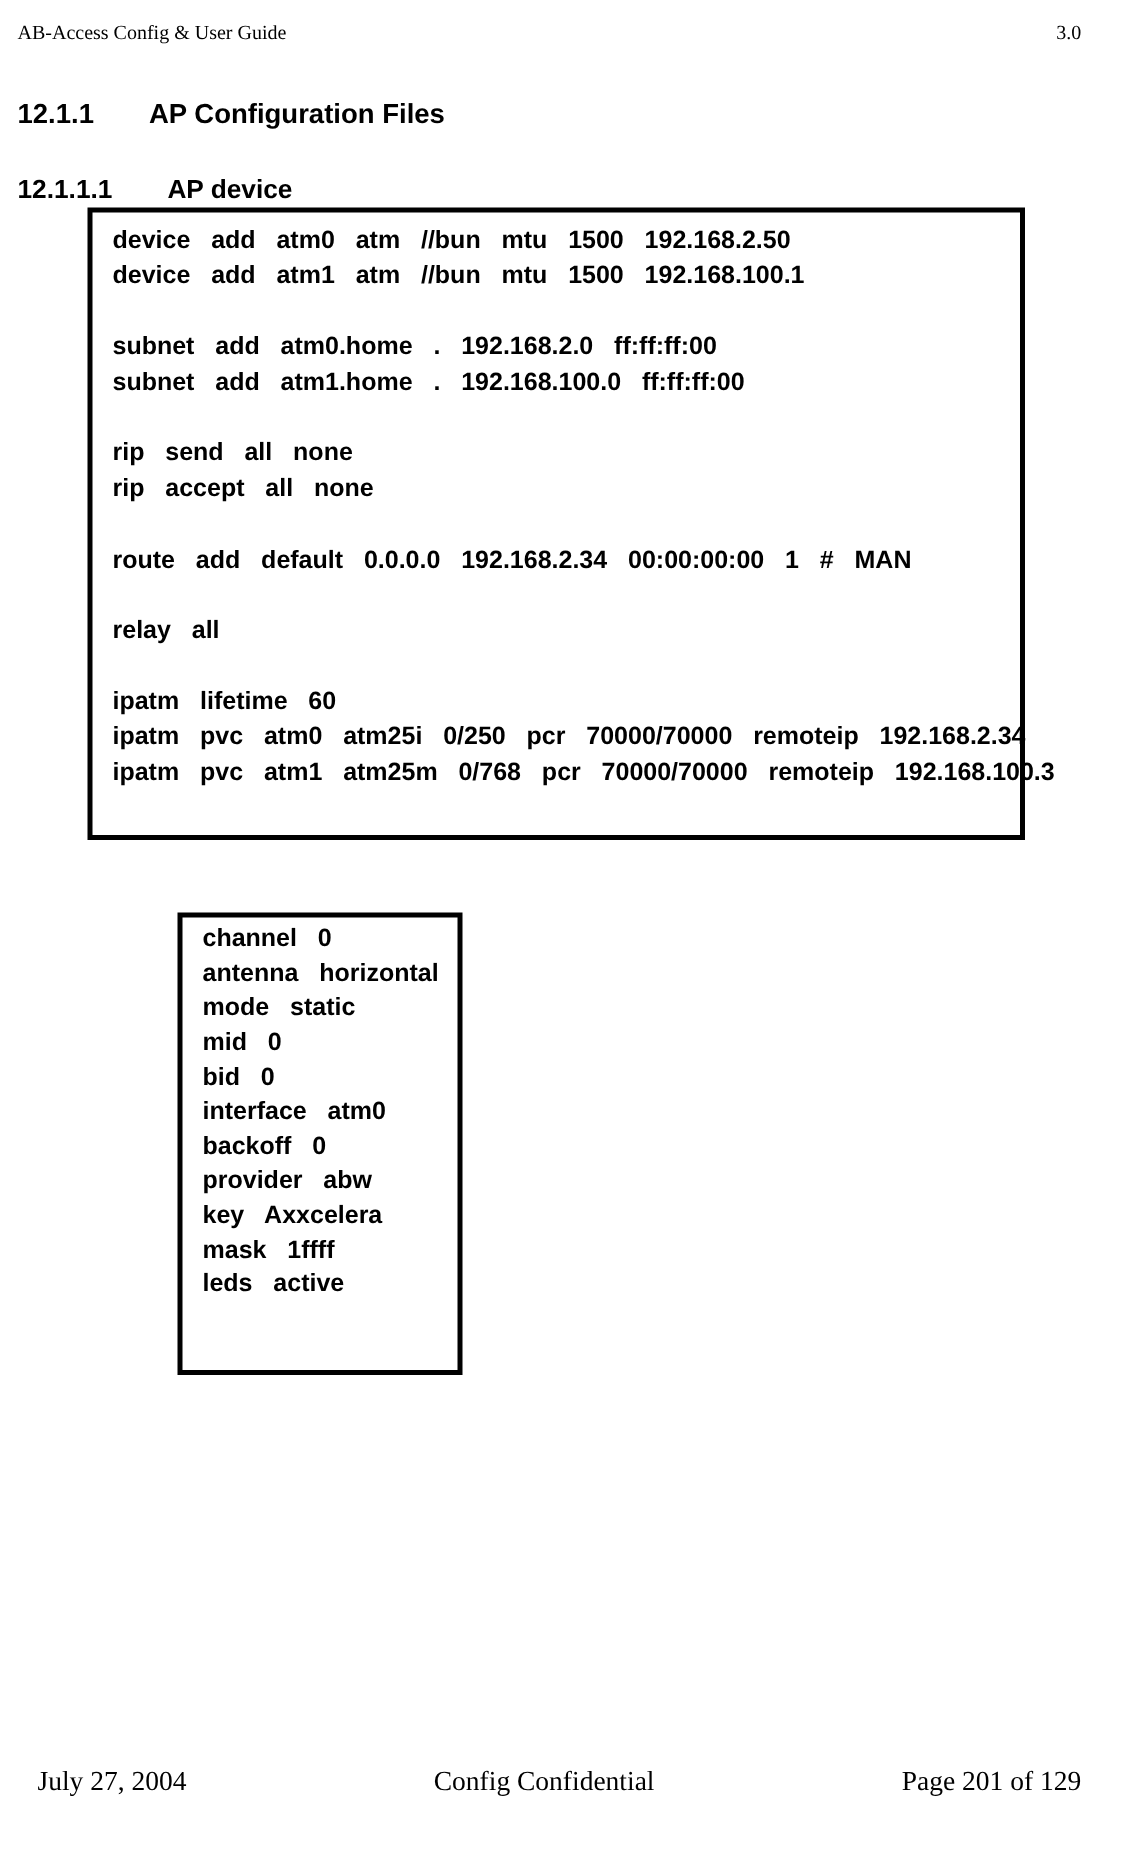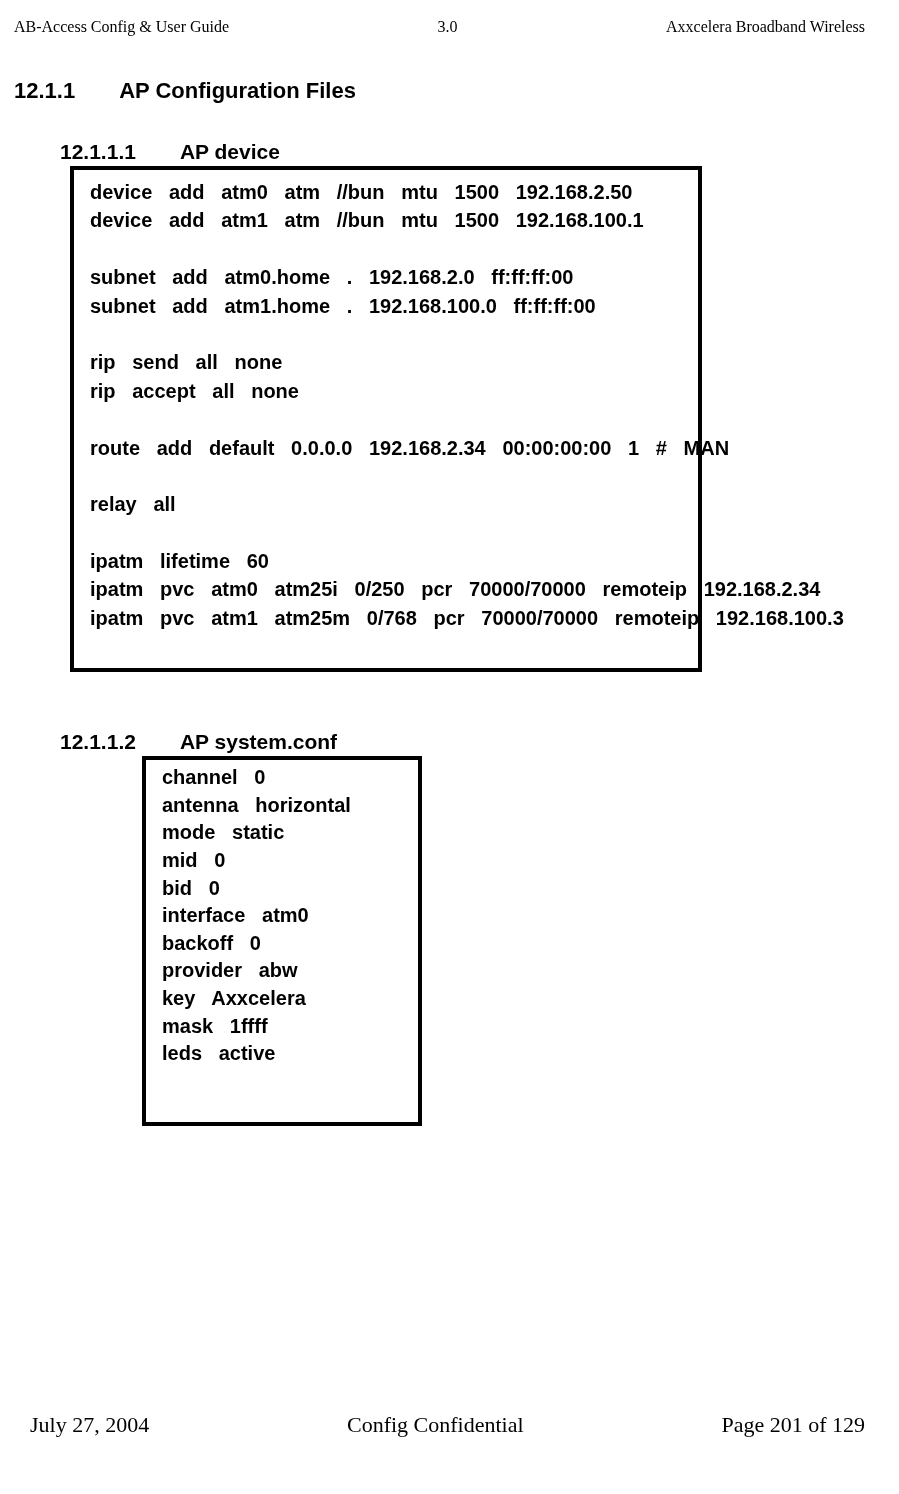--- a/index.html
+++ b/index.html
@@ -43,39 +43,38 @@
       margin-right: 44px;
     }
     .subsection-heading {
       font-family: Arial, Helvetica, sans-serif;
       font-weight: bold;
       font-size: 21px;
       margin-bottom: 0;
     }
     .subsection-heading .num {
       margin-right: 44px;
-      margin-left: 46px;
     }
     .config-box {
       border: 4px solid #000;
       margin-top: 2px;
       margin-bottom: 58px;
       margin-left: 56px;
       padding: 8px 16px 36px 16px;
       font-family: Arial, Helvetica, sans-serif;
       font-weight: bold;
       font-size: 20px;
       line-height: 1.42;
       white-space: pre;
     }
     .config-box.wide {
-      width: 632px;
+      width: 750px;
     }
     .config-box.narrow {
-      width: 280px;
+      width: 228px;
       padding: 4px 16px 54px 16px;
       font-size: 20px;
       line-height: 1.38;
       margin-left: 128px;
     }
     .page-footer {
       position: absolute;
       bottom: 56px;
       left: 16px;
       right: 0;
@@ -84,21 +83,20 @@
       padding: 0 34px 0 14px;
       font-size: 22px;
     }
   </style>
 </head>
 <body>
 
 <div class="page-header">
   <div class="left">AB-Access Config &amp; User Guide</div>
   <div class="center">3.0</div>
-  <div class="right">Axxcelera Broadband Wireless</div>
 </div>
 
 <div class="content">
 
   <div class="section-heading">
     <span class="num">12.1.1</span><span>AP Configuration Files</span>
   </div>
 
   <div class="subsection-heading">
     <span class="num">12.1.1.1</span><span>AP device</span>
@@ -114,23 +112,20 @@
 rip   accept   all   none
 
 route   add   default   0.0.0.0   192.168.2.34   00:00:00:00   1   #   MAN
 
 relay   all
 
 ipatm   lifetime   60
 ipatm   pvc   atm0   atm25i   0/250   pcr   70000/70000   remoteip   192.168.2.34
 ipatm   pvc   atm1   atm25m   0/768   pcr   70000/70000   remoteip   192.168.100.3</div>
 
-  <div class="subsection-heading">
-    <span class="num">12.1.1.2</span><span>AP system.conf</span>
-  </div>
 
   <div class="config-box narrow">channel   0
 antenna   horizontal
 mode   static
 mid   0
 bid   0
 interface   atm0
 backoff   0
 provider   abw
 key   Axxcelera

